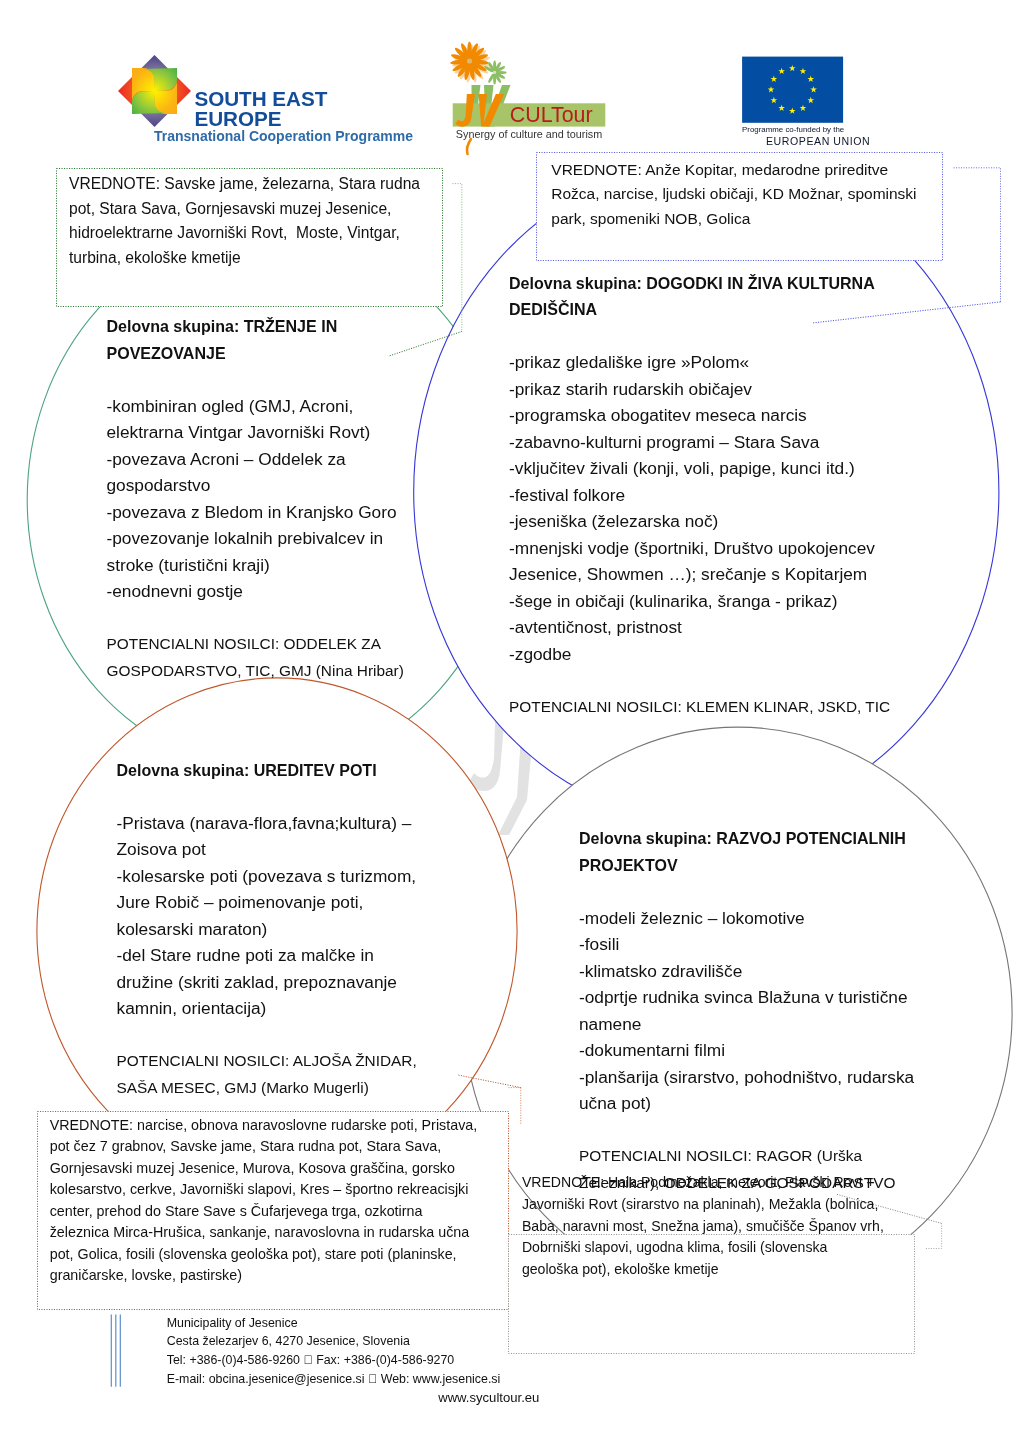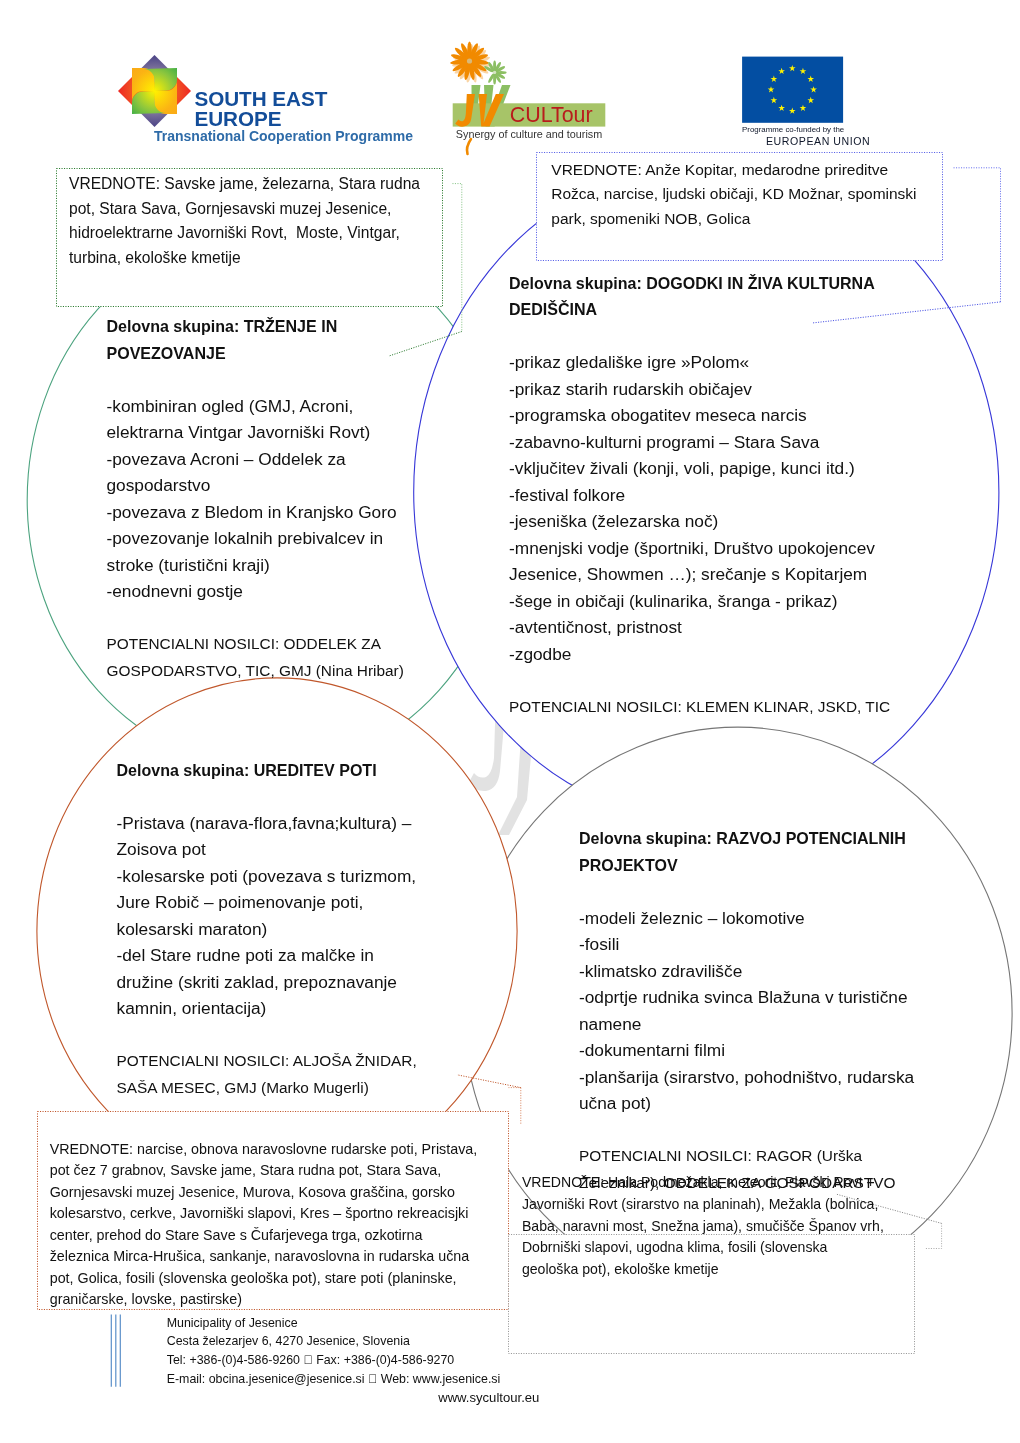--- a/index.html
+++ b/index.html
@@ -55,21 +55,21 @@
       <div class="ln">VREDNOTE: Savske jame, železarna, Stara rudna</div>
       <div class="ln">pot, Stara Sava, Gornjesavski muzej Jesenice,</div>
       <div class="ln">hidroelektrarne Javorniški Rovt,  Moste, Vintgar,</div>
       <div class="ln">turbina, ekološke kmetije</div>
     </div>
 <div class="blk vtext" style="left:551.3px; top:157.7px; font-size:15.5px; line-height:24.7px;">
       <div class="ln">VREDNOTE: Anže Kopitar, medarodne prireditve</div>
       <div class="ln">Rožca, narcise, ljudski običaji, KD Možnar, spominski</div>
       <div class="ln">park, spomeniki NOB, Golica</div>
     </div>
-<div class="blk vtext" style="left:49.7px; top:1114.6px; font-size:14.3px; line-height:21.5px;margin-top:24px;">
+<div class="blk vtext" style="left:49.7px; top:1114.6px; font-size:14.3px; line-height:21.5px;">
       <div class="ln">VREDNOTE: narcise, obnova naravoslovne rudarske poti, Pristava,</div>
       <div class="ln">pot čez 7 grabnov, Savske jame, Stara rudna pot, Stara Sava,</div>
       <div class="ln">Gornjesavski muzej Jesenice, Murova, Kosova graščina, gorsko</div>
       <div class="ln">kolesarstvo, cerkve, Javorniški slapovi, Kres – športno rekreacisjki</div>
       <div class="ln">center, prehod do Stare Save s Čufarjevega trga, ozkotirna</div>
       <div class="ln">železnica Mirca-Hrušica, sankanje, naravoslovna in rudarska učna</div>
       <div class="ln">pot, Golica, fosili (slovenska geološka pot), stare poti (planinske,</div>
       <div class="ln">graničarske, lovske, pastirske)</div>
     </div>
 <div class="blk vtext" style="left:521.9px; top:1172px; font-size:14.1px; line-height:21.8px;">

